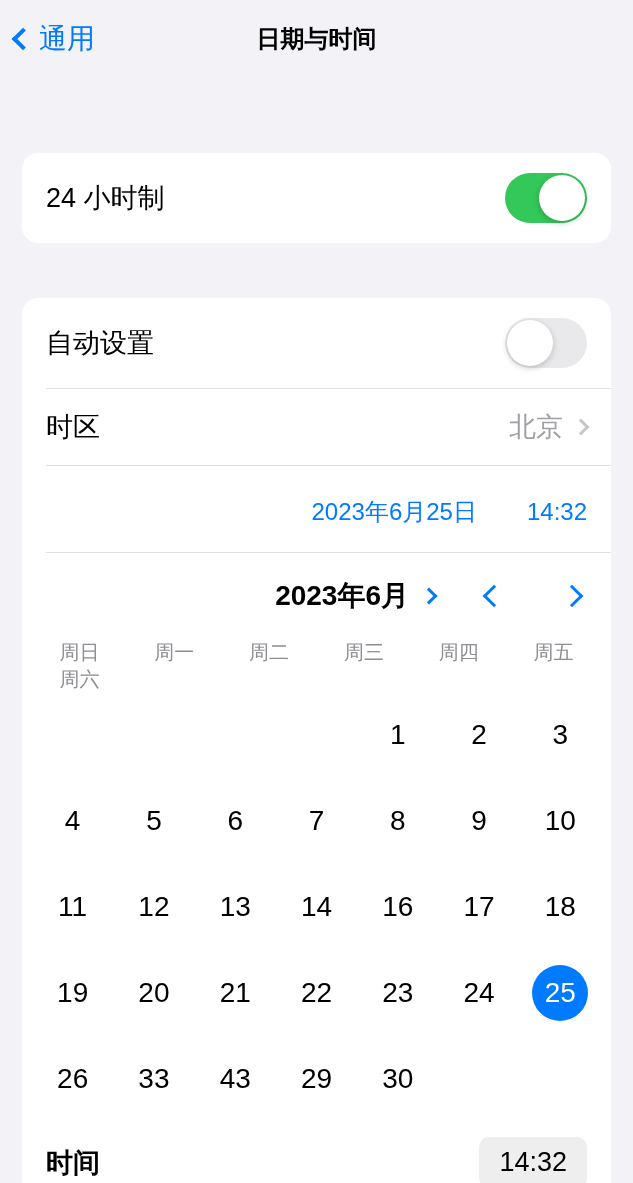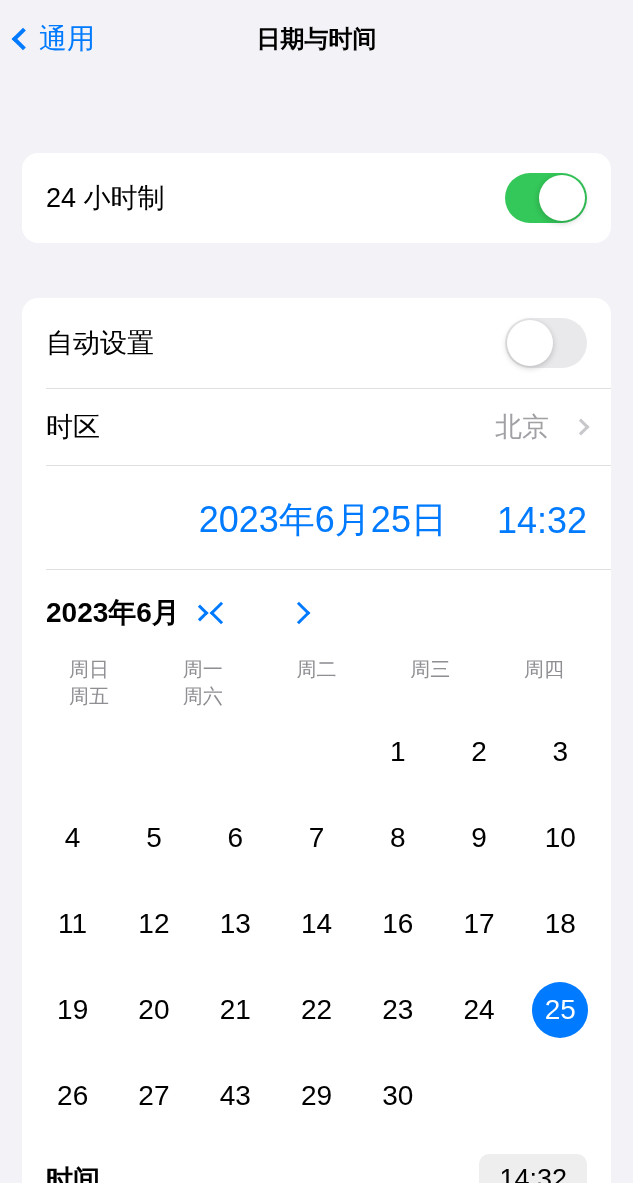--- a/index.html
+++ b/index.html
@@ -102,47 +102,47 @@
       align-items: flex-end;
       justify-content: space-between;
       padding: 20px 24px;
       cursor: pointer;
     }
     .timezone-value {
       display: flex;
       align-items: center;
       color: #a0a0a5;
       font-size: 27px;
-      gap: 14px;
     }
     .chevron-right {
       display: inline-block;
       width: 12px;
       height: 12px;
       border-right: 3px solid #c7c7cc;
       border-top: 3px solid #c7c7cc;
       transform: rotate(45deg);
       margin-left: 12px;
     }
     .datetime-row {
       display: flex;
       align-items: center;
       justify-content: flex-end;
       padding: 30px 24px 24px;
       gap: 50px;
     }
     .datetime-text {
       color: #007aff;
-      font-size: 36px;
+      font-size: 24px;
     }
     .calendar-header {
       display: flex;
       align-items: center;
-      justify-content: flex-start;
+      justify-content: flex-end;
       padding: 24px 24px 16px;
+      gap: 44px;
     }
     .month-selector {
       display: flex;
       align-items: center;
       font-size: 28px;
       font-weight: 600;
       color: #000;
       cursor: pointer;
     }
     .month-chevron {
@@ -177,21 +177,21 @@
     .nav-right {
       display: inline-block;
       width: 16px;
       height: 16px;
       border-right: 3.5px solid #007aff;
       border-top: 3.5px solid #007aff;
       transform: rotate(45deg);
     }
     .weekdays {
       display: grid;
-      grid-template-columns: repeat(5, 1fr);
+      grid-template-columns: repeat(6, 1fr);
       padding: 8px 10px 14px;
       text-align: center;
     }
     .weekday {
       color: #8e8e93;
       font-size: 20px;
       font-weight: 500;
     }
     .calendar-grid {
       display: grid;
@@ -384,21 +384,21 @@
       <div class="day">
         <span>24</span>
       </div>
       <div class="day selected">
         <span>25</span>
       </div>
       <div class="day">
         <span>26</span>
       </div>
       <div class="day">
-        <span>27</span>
+        <span>33</span>
       </div>
       <div class="day">
         <span>43</span>
       </div>
       <div class="day">
         <span>29</span>
       </div>
       <div class="day">
         <span>30</span>
       </div>

